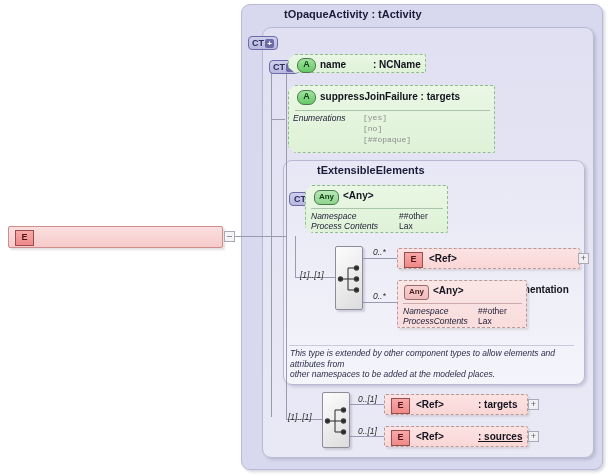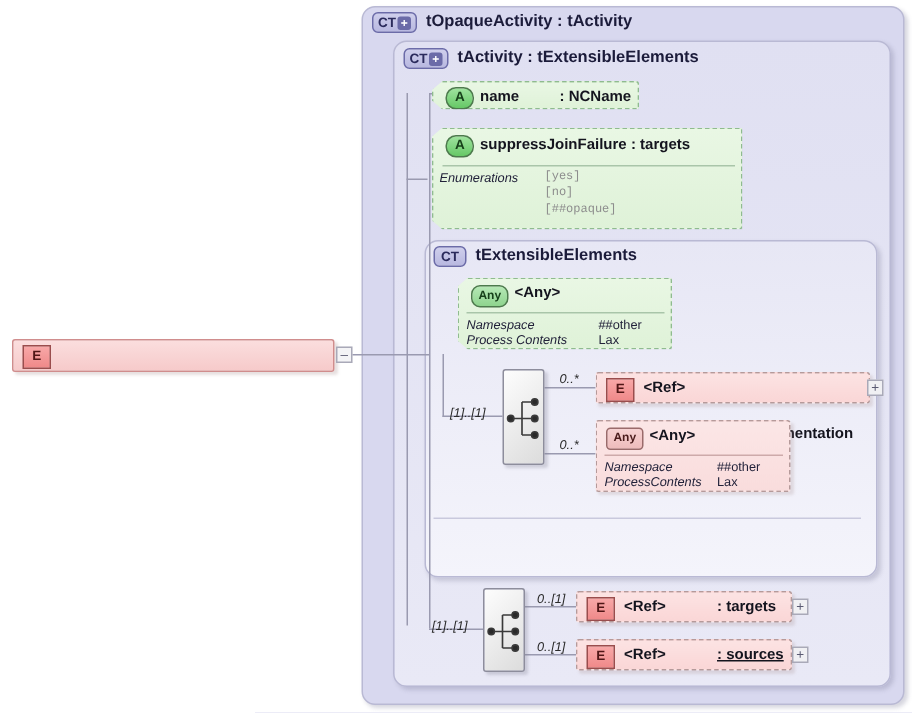--- a/index.html
+++ b/index.html
@@ -31,20 +31,21 @@
 
   
   .ctbadge{
     position:absolute;box-sizing:border-box;
     height:14px;border:1px solid #6b6ba8;border-radius:4px;
     background:linear-gradient(180deg,#cfcfec 0%,#b8b8e0 100%);
     color:#2b2b5c;font-size:9px;font-weight:bold;
     line-height:12px;text-align:center;letter-spacing:0px;
     display:flex;align-items:center;justify-content:center;gap:1px;
     padding:0 2px;
+    margin-top:28px;
   }
   .ctbadge .plusg{
     display:inline-block;width:9px;height:9px;border-radius:2px;
     background:#6b6ba8;color:#fff;font-size:8px;line-height:9px;
     font-weight:bold;text-align:center;
   }
   .grp-title{
     position:absolute;font-size:11px;color:#1b1b3a;font-weight:bold;
     white-space:nowrap;
   }
@@ -184,21 +185,20 @@
   <div class="ctbadge" style="left:248px;top:8px;width:30px;">
     <span>CT</span>
     <span class="plusg">+</span>
   </div>
   <div class="grp-title" style="left:284px;top:8px;">tOpaqueActivity : tActivity</div>
 
   <div class="ctbadge" style="left:269px;top:32px;width:30px;">
     <span>CT</span>
     <span class="plusg">+</span>
   </div>
-  <div class="grp-title" style="left:305px;top:32px;">tActivity : tExtensibleElements</div>
 
   <div class="ctbadge" style="left:289px;top:164px;width:22px;">
     <span>CT</span>
   </div>
   <div class="grp-title" style="left:317px;top:164px;">tExtensibleElements</div>
 
   <div class="attrbox notch" style="left:288px;top:54px;width:138px;height:19px;">
     <div class="aicon" style="left:8px;top:3px;">A</div>
     <div class="attrname" style="left:31px;top:4px;">name</div>
     <div class="attrname" style="left:84px;top:4px;">: NCName</div>
@@ -254,20 +254,22 @@
     <div class="anyicon-r" style="left:6px;top:4px;">Any</div>
     <div class="elabel" style="left:35px;top:4px;">&lt;Any&gt;</div>
     <div class="divline-r" style="left:5px;top:22px;width:119px;"></div>
     <div class="propkey-r" style="left:5px;top:25px;">Namespace</div>
     <div class="propval-r" style="left:80px;top:25px;">##other</div>
     <div class="propkey-r" style="left:5px;top:35px;">ProcessContents</div>
     <div class="propval-r" style="left:80px;top:35px;">Lax</div>
   </div>
 
   <div class="divline" style="left:289px;top:345px;width:285px;background:#c9c9dd;"></div>
+  <div class="annot" style="left:290px;top:348px;width:288px;">This type is extended by other component types to allow elements and attributes from
+other namespaces to be added at the modeled places.</div>
 
   <div class="seqbox" style="left:322px;top:392px;width:28px;height:56px;">
     <svg class="seqsvg" width="28" height="56" viewBox="0 0 28 56">
       <g stroke="#3a3a3a" stroke-width="1.1" fill="#2a2a2a">
         <line x1="5" y1="28" x2="12" y2="28"></line>
         <line x1="12" y1="17" x2="12" y2="39"></line>
         <line x1="12" y1="17" x2="19" y2="17"></line>
         <line x1="12" y1="28" x2="19" y2="28"></line>
         <line x1="12" y1="39" x2="19" y2="39"></line>
         <circle cx="4.5" cy="28" r="2.1"></circle>

